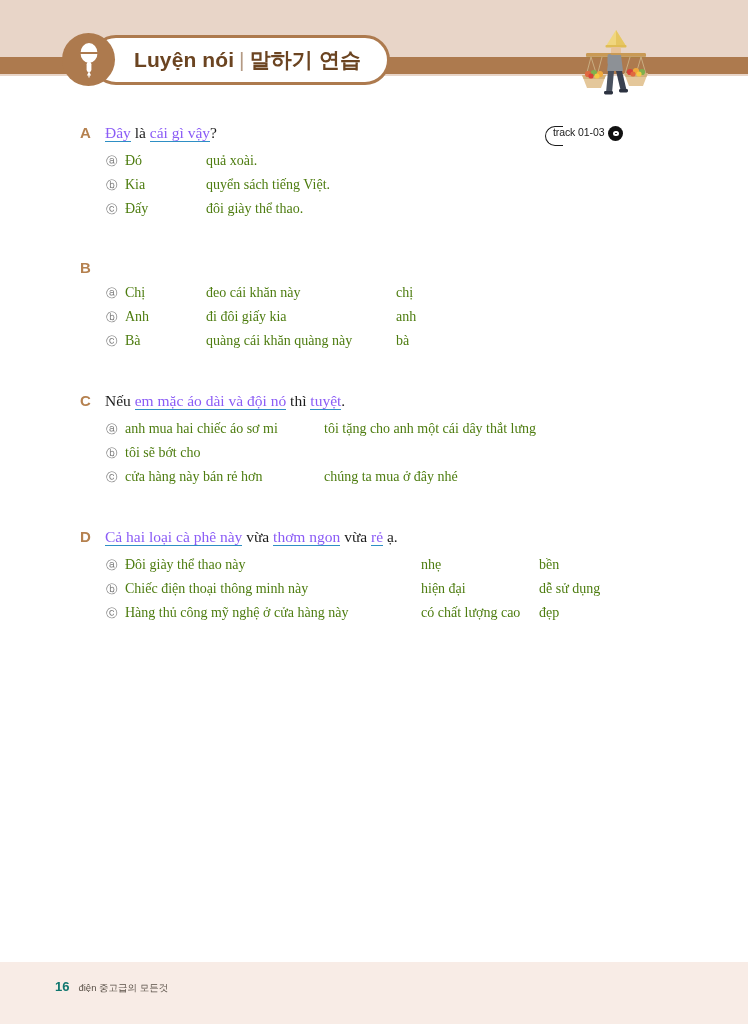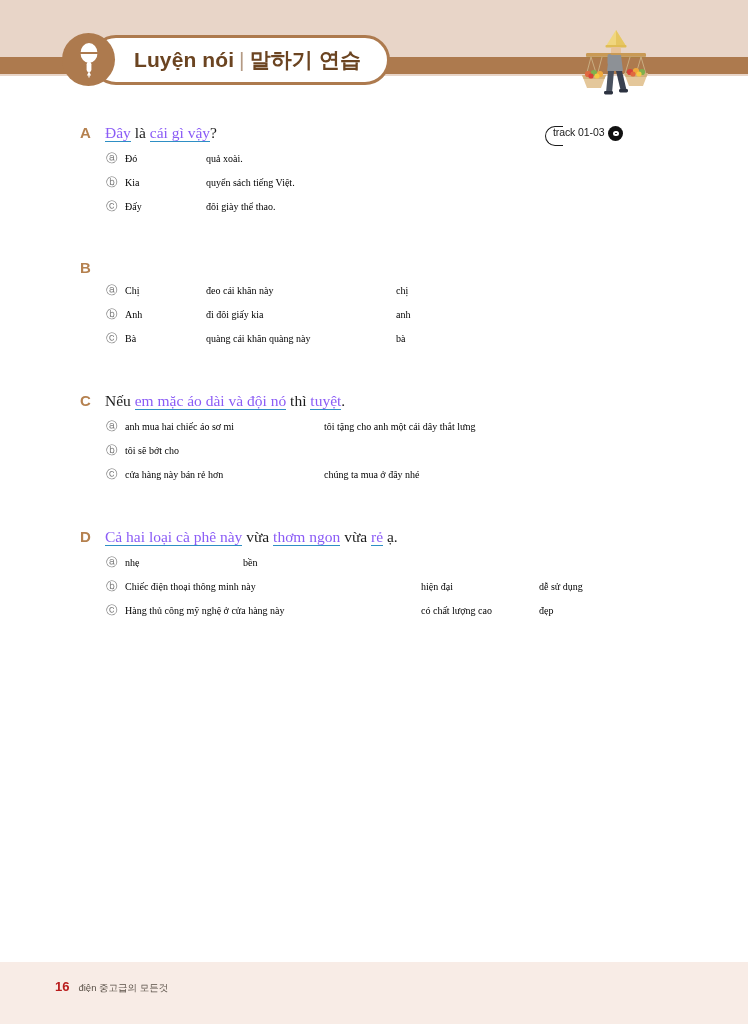--- a/index.html
+++ b/index.html
@@ -140,22 +140,22 @@
     height: 24px;
   }
   .marker {
     flex: 0 0 19px;
     font-size: 11.5px;
     color: #7b7b7b;
     font-family: "DejaVu Sans", sans-serif;
     line-height: 1;
   }
   .cell {
-    font-size: 10px;
-    color: #000000;
+    font-size: 14px;
+    color: #4d7c0f;
     white-space: nowrap;
   }
 
   
   .sA .c1 { flex: 0 0 81px; }
   .sB .c1 { flex: 0 0 81px; }
   .sB .c2 { flex: 0 0 190px; }
   .sC .c1 { flex: 0 0 199px; }
   .sD .c1 { flex: 0 0 296px; }
   .sD .c2 { flex: 0 0 118px; font-family: Liberation Serif, serif; }
@@ -225,21 +225,21 @@
     position: absolute;
     left: 55px;
     top: 979px;
     display: flex;
     align-items: baseline;
   }
   .footer-page {
     font-family: "Liberation Sans", sans-serif;
     font-size: 13px;
     font-weight: bold;
-    color: #b91c1c;
+    color: #0f766e;
   }
   .footer-title {
     font-family: "Liberation Sans", sans-serif;
     font-size: 9.5px;
     color: #5a5148;
     margin-left: 9px;
   }
 </style>
 </head>
 <body>
@@ -401,20 +401,21 @@
   <div class="section sD" style="margin-top:34px;">
     <div class="q-line">
       <span class="q-letter">D</span>
       <span class="q-text">
         <span class="hl">Cả hai loại cà phê này</span><span> vừa </span><span class="hl">thơm ngon</span><span> vừa </span><span class="hl">rẻ</span><span> ạ.</span>
       </span>
     </div>
     <div class="opts">
       <div class="opt-row">
         <span class="marker">ⓐ</span>
+        <span class="cell c1">Đôi giày thể thao này</span>
         <span class="cell c2">nhẹ</span>
         <span class="cell c3">bền</span>
       </div>
       <div class="opt-row">
         <span class="marker">ⓑ</span>
         <span class="cell c1">Chiếc điện thoại thông minh này</span>
         <span class="cell c2">hiện đại</span>
         <span class="cell c3">dễ sử dụng</span>
       </div>
       <div class="opt-row">

